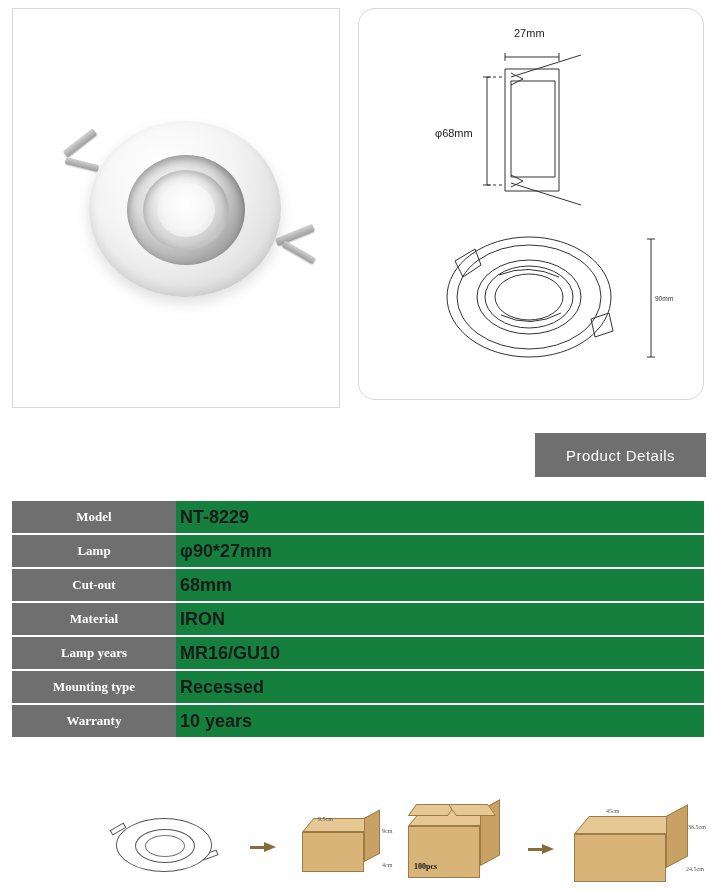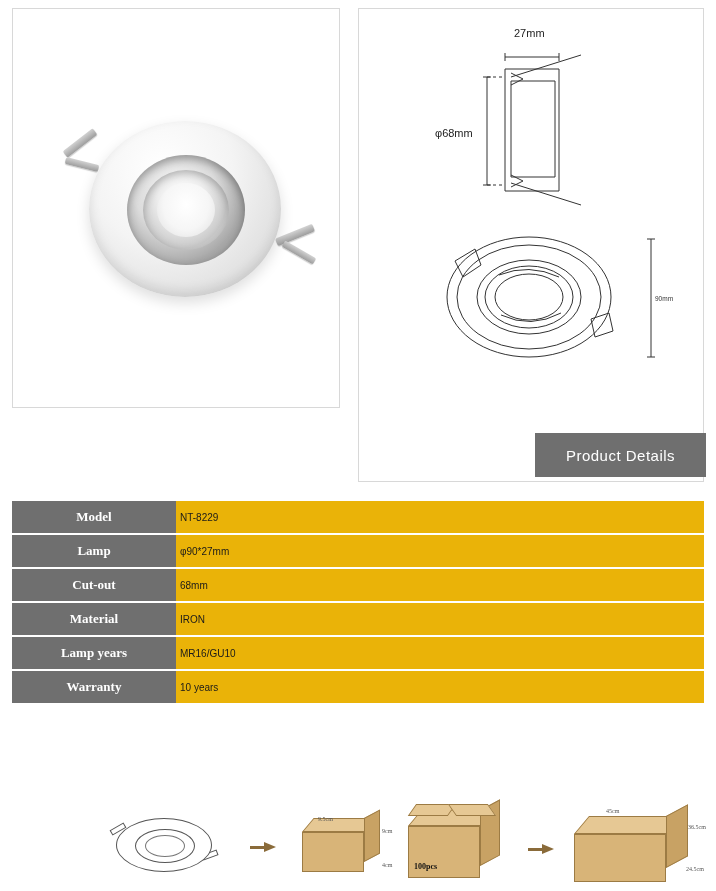--- a/index.html
+++ b/index.html
@@ -27,21 +27,21 @@
     width: 692px;
     height: 400px;
     display: flex;
   }
   .panel {
     border: 1px solid #d8d8d8;
     position: relative;
     background: #fff;
   }
   .panel-left { width: 344px; height: 400px; }
-  .panel-right { width: 346px; height: 474px; margin-left: 18px; }
+  .panel-right { width: 346px; height: 392px; margin-left: 18px; border-radius: 17px; }
 
   
   .photo-wrap {
     position: absolute;
     left: 0; top: 0; right: 0; bottom: 0;
   }
   .ring-outer {
     position: absolute;
     left: 76px; top: 112px;
     width: 192px; height: 176px;
@@ -140,24 +140,25 @@
   .spec-label {
     width: 164px;
     background: #6f6f6f;
     color: #ffffff;
     text-align: center;
     font-family: "Liberation Serif", serif;
     font-weight: bold;
     font-size: 13px;
   }
   .spec-value {
-    background: #eab308;
+    background: #15803d;
     color: #1a1a1a;
     padding-left: 18px;
-    font-size: 10px;
+    font-size: 18px;
+    font-weight: bold;
   }
 
   
   .packing {
     position: absolute;
     left: 12px;
     top: 800px;
     width: 692px;
     height: 88px;
     font-family: Liberation Serif, serif;
@@ -325,20 +326,24 @@
       </tr>
       <tr>
         <td class="spec-label">Material</td>
         <td class="spec-value">IRON</td>
       </tr>
       <tr>
         <td class="spec-label">Lamp years</td>
         <td class="spec-value">MR16/GU10</td>
       </tr>
       <tr>
+        <td class="spec-label">Mounting type</td>
+        <td class="spec-value">Recessed</td>
+      </tr>
+      <tr>
         <td class="spec-label">Warranty</td>
         <td class="spec-value">10 years</td>
       </tr>
     </tbody>
   </table>
 
   <div class="packing">
 
     <div class="pk-item" style="left:104px; top:18px;">
       <div class="mini-clip" style="left:-6px; top:8px; transform:rotate(-30deg);"></div>

